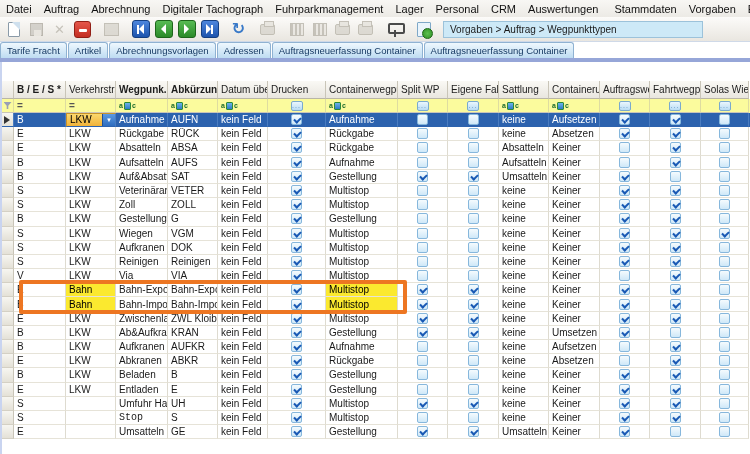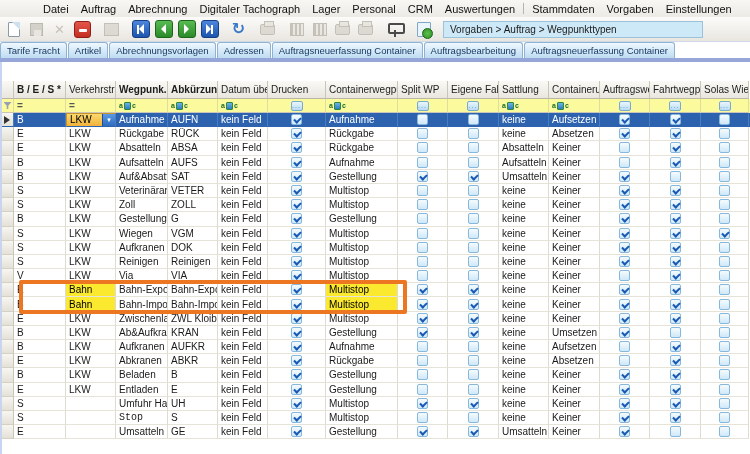--- a/index.html
+++ b/index.html
@@ -2,21 +2,21 @@
 <html><head>
 <meta charset="utf-8">
 <style>
   * { margin:0; padding:0; box-sizing:border-box; }
   html,body { width:750px; height:454px; }
   body { font-family:"Liberation Sans","DejaVu Sans",sans-serif; background:#fff; position:relative; overflow:hidden; }
   #window { position:absolute; inset:0; }
 
   
   #menubar { position:absolute; left:0; top:0; width:750px; height:17px;
-    background:linear-gradient(#f8f7f4,#eceae5); display:flex; align-items:center;padding-left:37px; }
+    background:linear-gradient(#f8f7f4,#eceae5); display:flex; align-items:center; }
   .menu-item { font-size:11px; color:#111; padding:1px 6px; cursor:default; white-space:nowrap; }
   .menu-divider { width:1px; height:11px; background:#b8b4aa; margin:0 2px; }
 
   
   #toolbar { position:absolute; left:0; top:17px; width:750px; height:25px;
     background:linear-gradient(#fcfbf9,#e9e6e0); border-bottom:1px solid #cfd9e8;
     display:flex; align-items:center; padding-left:2px; }
   .tb-btn { width:21px; height:21px; margin:0 1px; display:flex; align-items:center; justify-content:center; position:relative; border-radius:3px; }
   .tb-gap { width:6px; }
   
@@ -100,20 +100,21 @@
 </style>
 </head>
 <body>
 
 <div id="window">
   <div id="menubar">
       <div class="menu-item">Datei</div>
       <div class="menu-item">Auftrag</div>
       <div class="menu-item">Abrechnung</div>
       <div class="menu-item">Digitaler Tachograph</div>
+      <div class="menu-item">Fuhrparkmanagement</div>
       <div class="menu-item">Lager</div>
       <div class="menu-item">Personal</div>
       <div class="menu-item">CRM</div>
       <div class="menu-item">Auswertungen</div>
       <div class="menu-divider"></div>
       <div class="menu-item">Stammdaten</div>
       <div class="menu-item">Vorgaben</div>
       <div class="menu-item">Einstellungen</div>
     </div>
 
@@ -198,23 +199,20 @@
         <div>Artikel</div>
       </div>
       <div class="tab">
         <div>Abrechnungsvorlagen</div>
       </div>
       <div class="tab">
         <div>Adressen</div>
       </div>
       <div class="tab">
         <div>Auftragsneuerfassung Container</div>
-      </div>
-      <div class="tab">
-        <div>Auftragsbearbeitung</div>
       </div>
       <div class="tab">
         <div>Auftragsneuerfassung Container</div>
       </div>
     </div>
   <div id="bluestrip"></div>
   <div id="leftstrip"></div>
 
 
   <div id="grid">

